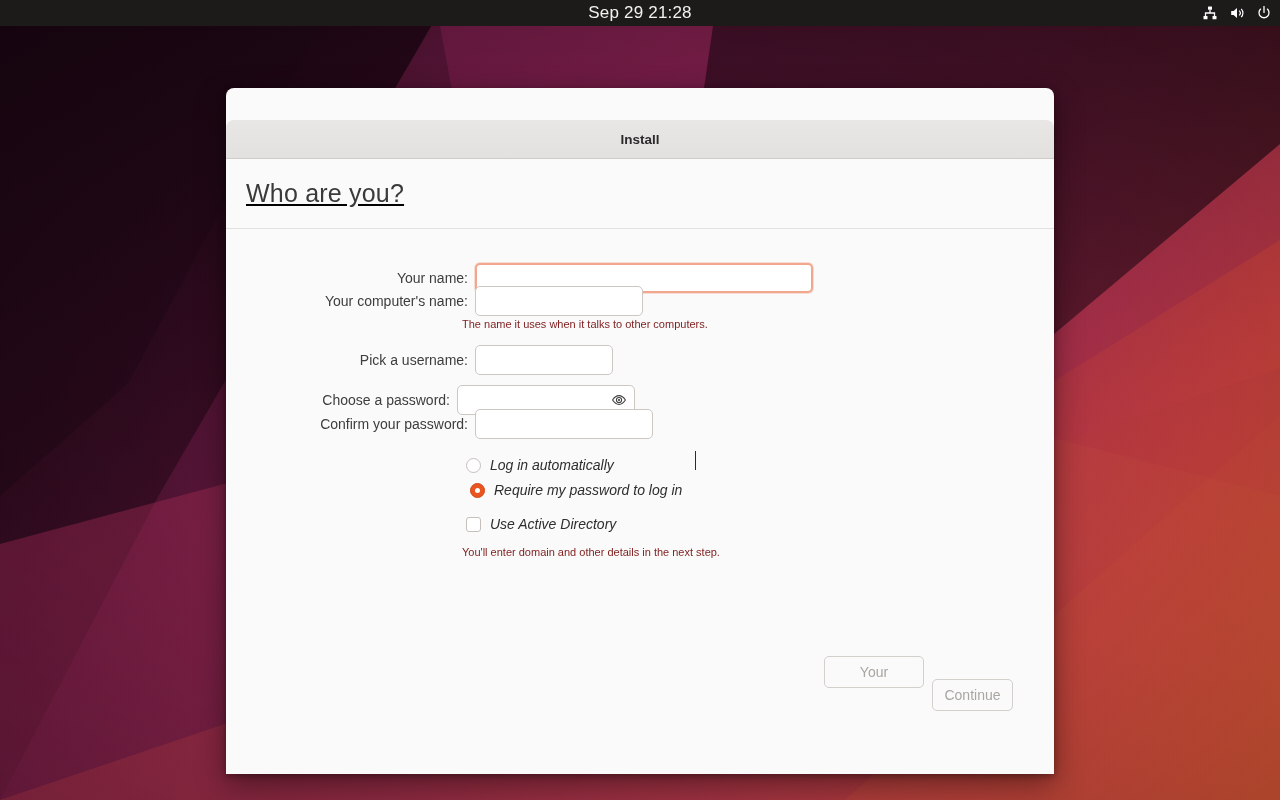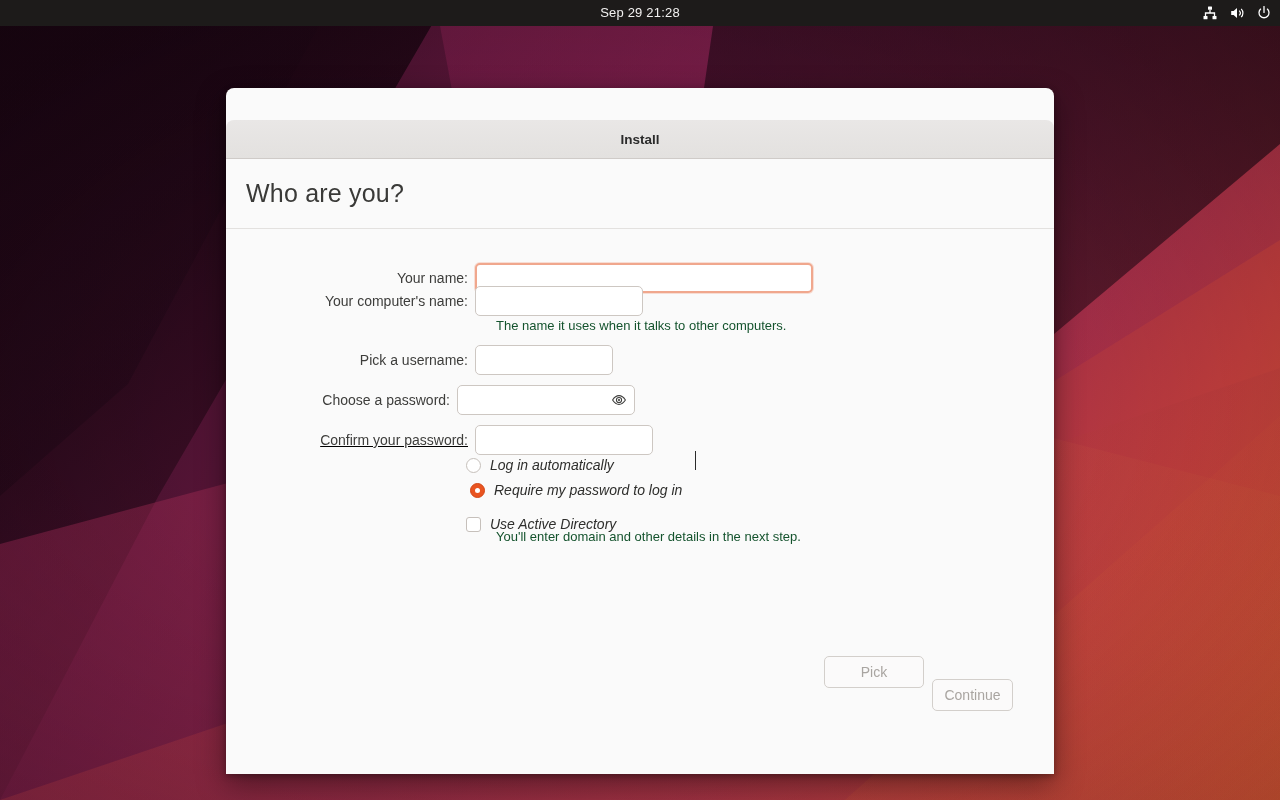--- a/index.html
+++ b/index.html
@@ -76,21 +76,21 @@
     background: #1d1b1a;
     color: #ffffff;
     z-index: 20;
   }
   #panel-clock {
     position: absolute;
     left: 0; right: 0; top: 0;
     height: 26px;
     line-height: 26px;
     text-align: center;
-    font-size: 13px;
+    font-size: 17px;
     color: #f2f1f0;
     letter-spacing: 0.2px;
   }
   #panel-tray {
     position: absolute;
     right: 8px; top: 0;
     height: 26px;
     display: flex;
     align-items: center;
     gap: 10px;
@@ -132,20 +132,21 @@
     color: #2b2b2b;
   }
 
   #page-header {
     height: 69px;
     background: #fafafa;
     border-bottom: 1px solid #e3e1df;
     display: flex;
     align-items: center;
     padding: 0 20px;
+    text-decoration: underline;
   }
   #page-title {
     font-size: 25px;
     color: #3a3a38;
     letter-spacing: 0.2px;
   }
 
   #content {
     position: relative;
     height: 578px;
@@ -177,23 +178,22 @@
     color: #2b2b2b;
     padding: 0 8px;
     outline: none;
   }
   .f-input.focused {
     border: 2px solid #f0a78d;
     box-shadow: 0 0 0 1px rgba(240,167,141,0.35);
   }
   .f-hint {
     position: absolute;
-    font-size: 13px;
-    color: #14532d;
-    margin-left: 34px;
+    font-size: 11px;
+    color: #7f1d1d;
   }
   .pw-wrap { position: relative; display: inline-block; }
   #reveal-password-icon {
     position: absolute;
     right: 7px;
     top: 50%;
     transform: translateY(-50%);
     width: 18px; height: 18px;
     color: #3f3f3d;
     cursor: pointer;
@@ -347,40 +347,40 @@
           <span id="reveal-password-icon">
             <svg width="16" height="16" viewBox="0 0 16 16" fill="none" stroke="currentColor" stroke-width="1.05">
               <path d="M1.6 8 C3.6 4.8 6 3.6 8 3.6 C10 3.6 12.4 4.8 14.4 8 C12.4 11.2 10 12.4 8 12.4 C6 12.4 3.6 11.2 1.6 8 Z"></path>
               <circle cx="8" cy="8" r="2.6"></circle>
               <circle cx="8" cy="8" r="1.1" fill="currentColor" stroke="none"></circle>
             </svg>
           </span>
         </div>
       </div>
 
-      <div class="form-row" style="left:46px; top:196px;text-decoration:underline;">
+      <div class="form-row" style="left:46px; top:180px;">
         <div class="f-label">Confirm your password:</div>
         <input class="f-input" style="width: 178px;" type="password" value="">
       </div>
 
       <div class="opt-row" style="left:240px; top:228px;">
         <span class="radio"></span>
         <span class="opt-label">Log in automatically</span>
       </div>
 
       <div class="opt-row" style="left:244px; top:253px;">
         <span class="radio checked"></span>
         <span class="opt-label">Require my password to log in</span>
       </div>
 
       <div class="opt-row" style="left:240px; top:287px;">
         <span class="checkbox"></span>
         <span class="opt-label">Use Active Directory</span>
       </div>
 
-      <div class="f-hint" style="left:236px; top:300px;">You'll enter domain and other details in the next step.</div>
-
-      <button class="nav-btn" style="left:598px; top:427px; width:100px;">Pick</button>
+      <div class="f-hint" style="left:236px; top:317px;">You'll enter domain and other details in the next step.</div>
+
+      <button class="nav-btn" style="left:598px; top:427px; width:100px;">Your</button>
       <button class="nav-btn" style="left:706px; top:450px; width:81px;">Continue</button>
 
     </div>
   </div>
 </div>
 
 </body></html>

